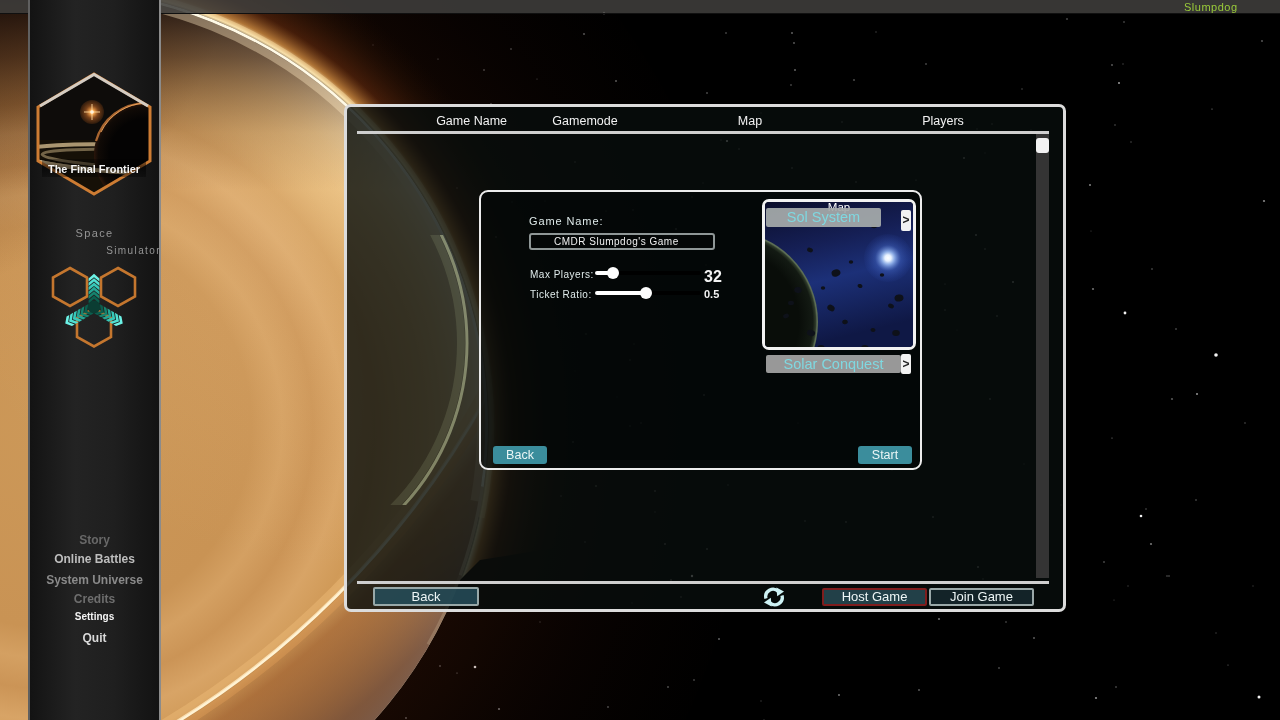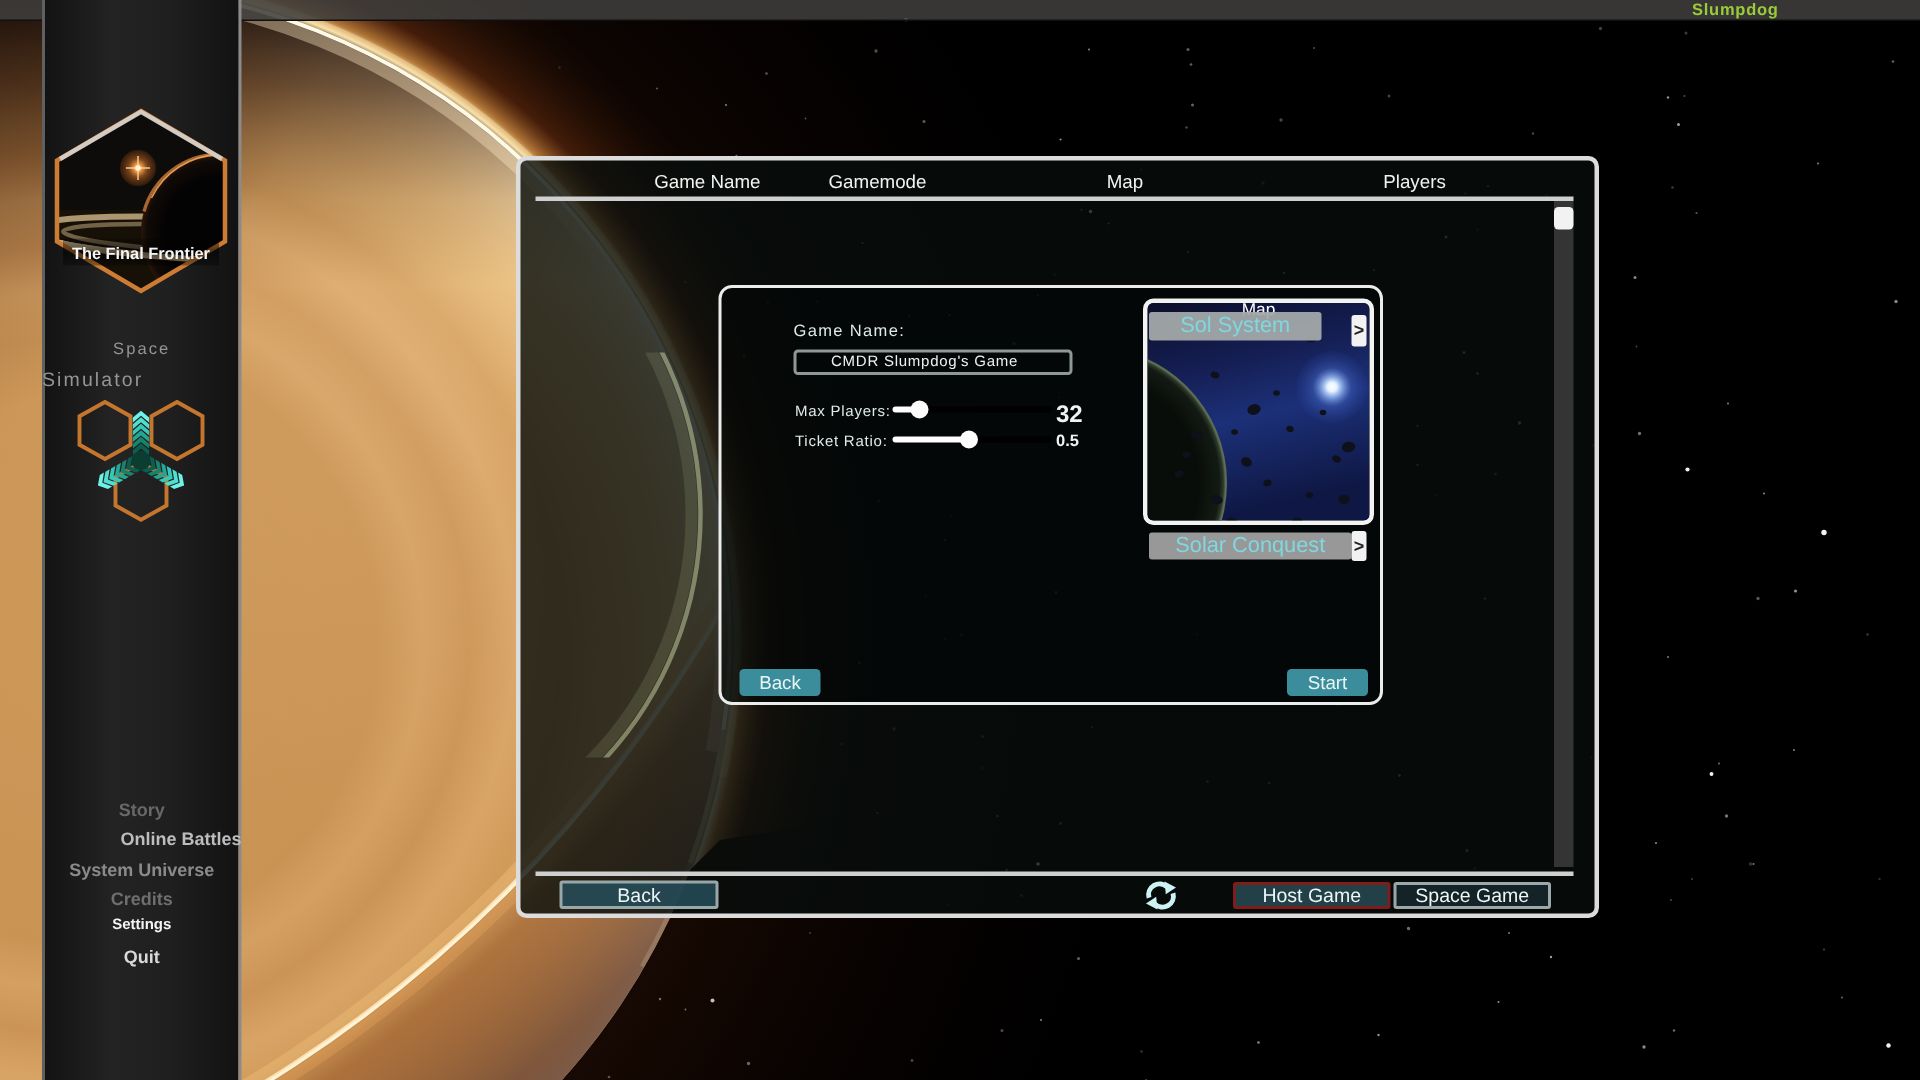--- a/index.html
+++ b/index.html
@@ -235,21 +235,21 @@
    <circle cx="-286" cy="-28" r="887" fill="none" stroke="#e8a45c" stroke-width="7" opacity="0.35"></circle>
  </g>
 <path d="M34.8 -10.2 A 436.5 436.5 0 0 1 482.3 486.7" fill="none" stroke="#fffae6" stroke-width="2.8" opacity="1"></path>
  <path d="M482.3 486.7 A 436.5 436.5 0 0 1 460.2 575.3" fill="none" stroke="#f6e8c4" stroke-width="3.2" opacity="0.55"></path>
  <path d="M460.2 575.3 A 436.5 436.5 0 0 1 428.0 644.2" fill="none" stroke="#decfa8" stroke-width="3" opacity="0.22"></path>
  <path d="M35.0 -4.7 A 431 431 0 0 1 474.5 500.8" fill="none" stroke="#ffe8c0" stroke-width="8" opacity="0.4"></path>
  <path d="M34.6 -14.7 A 441 441 0 0 1 481.4 517.7" fill="none" stroke="#ffdfa0" stroke-width="6" opacity="0.45"></path>
 </svg>
 
 <div class="abs" style="left:0;top:0;width:1280px;height:14px;background:rgba(63,62,59,0.88);border-bottom:1px solid #101010"></div>
-<div class="abs" style="left:1128px;top:1px;width:60px;height:12px;font-size:11px;font-weight:bold;color:#9acb3a;letter-spacing:0.5px">Slumpdog</div>
+<div class="abs" style="left:1184px;top:1px;width:60px;height:12px;font-size:11px;font-weight:normal;color:#9acb3a;letter-spacing:0.5px">Slumpdog</div>
 
 <div class="abs" style="left:28px;top:0;width:133px;height:720px;
  background:linear-gradient(90deg,#131313,#232323 35%,#1f1f1f 65%,#121212);
  border-left:2px solid #606060;border-right:2px solid #8b8b8b"></div>
 
 <svg class="abs" style="left:30px;top:66px" width="128" height="136" viewBox="30 66 128 136">
  <defs>
   <clipPath id="hexclip">
         <path d="M94 74 L150 107 L150 161 L94 194 L38 161 L38 107 Z"></path>
       </clipPath>
@@ -290,21 +290,21 @@
      <path d="M18 160 A132 14 0 0 0 282 160" fill="none" stroke="#cbb489" stroke-width="4" opacity="0.9"></path>
    </g>
  </g>
  <path d="M94 74 L150 107 L150 161 L94 194 L38 161 L38 107 Z" fill="none" stroke="#cd7c33" stroke-width="3"></path>
  <path d="M40 106 L94 74.5 L148 106" fill="none" stroke="#d5d5d1" stroke-width="3" opacity="0.9"></path>
  <rect x="42" y="159" width="104" height="18" fill="url(#lband)"></rect>
  <text x="94" y="172.5" font-size="11" font-weight="bold" fill="#f6f6f6" text-anchor="middle" textLength="92" lengthAdjust="spacingAndGlyphs">The Final Frontier</text>
 </svg>
 
 <div class="abs" style="left:28px;top:227px;width:133px;text-align:center;font-size:11px;color:#959595;letter-spacing:1.4px">Space</div>
-<div class="abs" style="left:28px;top:245px;width:133px;text-align:left;font-size:13px;color:#959595;letter-spacing:1.4px">Simulator</div>
+<div class="abs" style="left:28px;top:245px;width:133px;text-align:right;font-size:10px;color:#959595;letter-spacing:1.4px">Simulator</div>
 
 <svg class="abs" style="left:44px;top:258px" width="104" height="96" viewBox="44 258 104 96">
  <g fill="none" stroke="#c4762e" stroke-width="2.6">
   <path d="M70 268 L87 277.5 L87 296.5 L70 306 L53 296.5 L53 277.5 Z"></path>
   <path d="M118 268 L135 277.5 L135 296.5 L118 306 L101 296.5 L101 277.5 Z"></path>
   <path d="M94 308.5 L111 318 L111 337 L94 346.5 L77 337 L77 318 Z"></path>
  </g>
  <circle cx="94" cy="307" r="6.5" fill="#0b3d33"></circle>
  <g id="arm">
       <path d="M88.6 281.60 L94 277.20 L99.4 281.60 L99.4 278.40 L94 273.80 L88.6 278.40 Z" fill="#6cf2e6"></path>
@@ -312,21 +312,21 @@
       <path d="M88.6 290.30 L94 285.90 L99.4 290.30 L99.4 287.10 L94 282.50 L88.6 287.10 Z" fill="#36c8b8"></path>
       <path d="M88.6 294.65 L94 290.25 L99.4 294.65 L99.4 291.45 L94 286.85 L88.6 291.45 Z" fill="#23a694"></path>
       <path d="M88.6 299.00 L94 294.60 L99.4 299.00 L99.4 295.80 L94 291.20 L88.6 295.80 Z" fill="#15836e"></path>
       <path d="M88.6 303.35 L94 298.95 L99.4 303.35 L99.4 300.15 L94 295.55 L88.6 300.15 Z" fill="#0b5f4e"></path>
     </g>
  <use href="#arm" transform="rotate(120 94 307)"></use>
  <use href="#arm" transform="rotate(240 94 307)"></use>
 </svg>
 
 <div class="abs" style="left:28px;top:533px;width:133px;text-align:center;font-size:12px;font-weight:bold;color:#686868">Story</div>
-<div class="abs" style="left:28px;top:552px;width:133px;text-align:right;font-size:12px;font-weight:bold;color:#bdbdbd">Online Battles</div>
+<div class="abs" style="left:28px;top:552px;width:133px;text-align:center;font-size:12px;font-weight:bold;color:#bdbdbd">Online Battles</div>
 <div class="abs" style="left:28px;top:573px;width:133px;text-align:center;font-size:12px;font-weight:bold;color:#8a8a8a">System Universe</div>
 <div class="abs" style="left:28px;top:592px;width:133px;text-align:center;font-size:12px;font-weight:bold;color:#6e6e6e">Credits</div>
 <div class="abs" style="left:28px;top:611px;width:133px;text-align:center;font-size:10px;font-weight:bold;color:#f4f4f4">Settings</div>
 <div class="abs" style="left:28px;top:631px;width:133px;text-align:center;font-size:12px;font-weight:bold;color:#d9d9d9">Quit</div>
 
 <div class="abs" style="left:344px;top:104px;width:722px;height:508px;border:3px solid #dcdcdc;border-radius:7px;background:rgba(8,14,12,0.80)"></div>
 <svg class="abs" style="left:347px;top:107px;pointer-events:none" width="716" height="502" viewBox="347 107 716 502">
   <defs>
     <clipPath id="arcclip">
         <rect x="347" y="235" width="133" height="270"></rect>
@@ -355,21 +355,21 @@
   </g>
   <path d="M13.4 0.6 L21 4.6 L14.2 9.2 Z" fill="#cdf2f4"></path>
   <g transform="rotate(180 11 10)">
     <g fill="none" stroke="#cdf2f4" stroke-width="3.3">
       <path d="M3 11.5 A 7.3 7.3 0 0 1 15.2 4.4"></path>
     </g>
     <path d="M13.4 0.6 L21 4.6 L14.2 9.2 Z" fill="#cdf2f4"></path>
   </g>
 </svg>
 <div class="abs" style="left:822px;top:588px;width:105px;height:18px;background:rgba(40,74,84,0.85);border:2px solid #7f1d1d;border-radius:2px;text-align:center;font-size:13px;color:#eef6f6;line-height:14px">Host Game</div>
-<div class="abs" style="left:929px;top:588px;width:105px;height:18px;background:rgba(22,40,46,0.85);border:2px solid #9aa8a8;border-radius:2px;text-align:center;font-size:13px;color:#eef6f6;line-height:14px">Space Game</div>
+<div class="abs" style="left:929px;top:588px;width:105px;height:18px;background:rgba(22,40,46,0.85);border:2px solid #9aa8a8;border-radius:2px;text-align:center;font-size:13px;color:#eef6f6;line-height:14px">Join Game</div>
 
 <div class="abs" style="left:479px;top:190px;width:443px;height:280px;border:2.5px solid #ececec;border-radius:9px;background:rgba(2,6,6,0.55)"></div>
 
 <div class="abs" style="left:529px;top:215px;font-size:11px;letter-spacing:0.9px;color:#dfeaea">Game Name:</div>
 <div class="abs" style="left:529px;top:233px;width:186px;height:17px;border:2px solid #8f9797;border-radius:3px;background:rgba(5,8,8,0.55);font-size:10px;letter-spacing:0.5px;color:#f0f0f0;line-height:13px;padding-left:23px">CMDR Slumpdog's Game</div>
 
 <div class="abs" style="left:530px;top:269px;font-size:10px;letter-spacing:0.5px;color:#dfeaea">Max Players:</div>
 <div class="abs" style="left:595px;top:271px;width:106px;height:4px;background:#000;border-radius:2px"></div>
 <div class="abs" style="left:595px;top:271px;width:21px;height:4px;background:#fff;border-radius:2px"></div>
 <div class="abs" style="left:607px;top:267px;width:12px;height:12px;background:#fdfdfd;border-radius:50%"></div>

